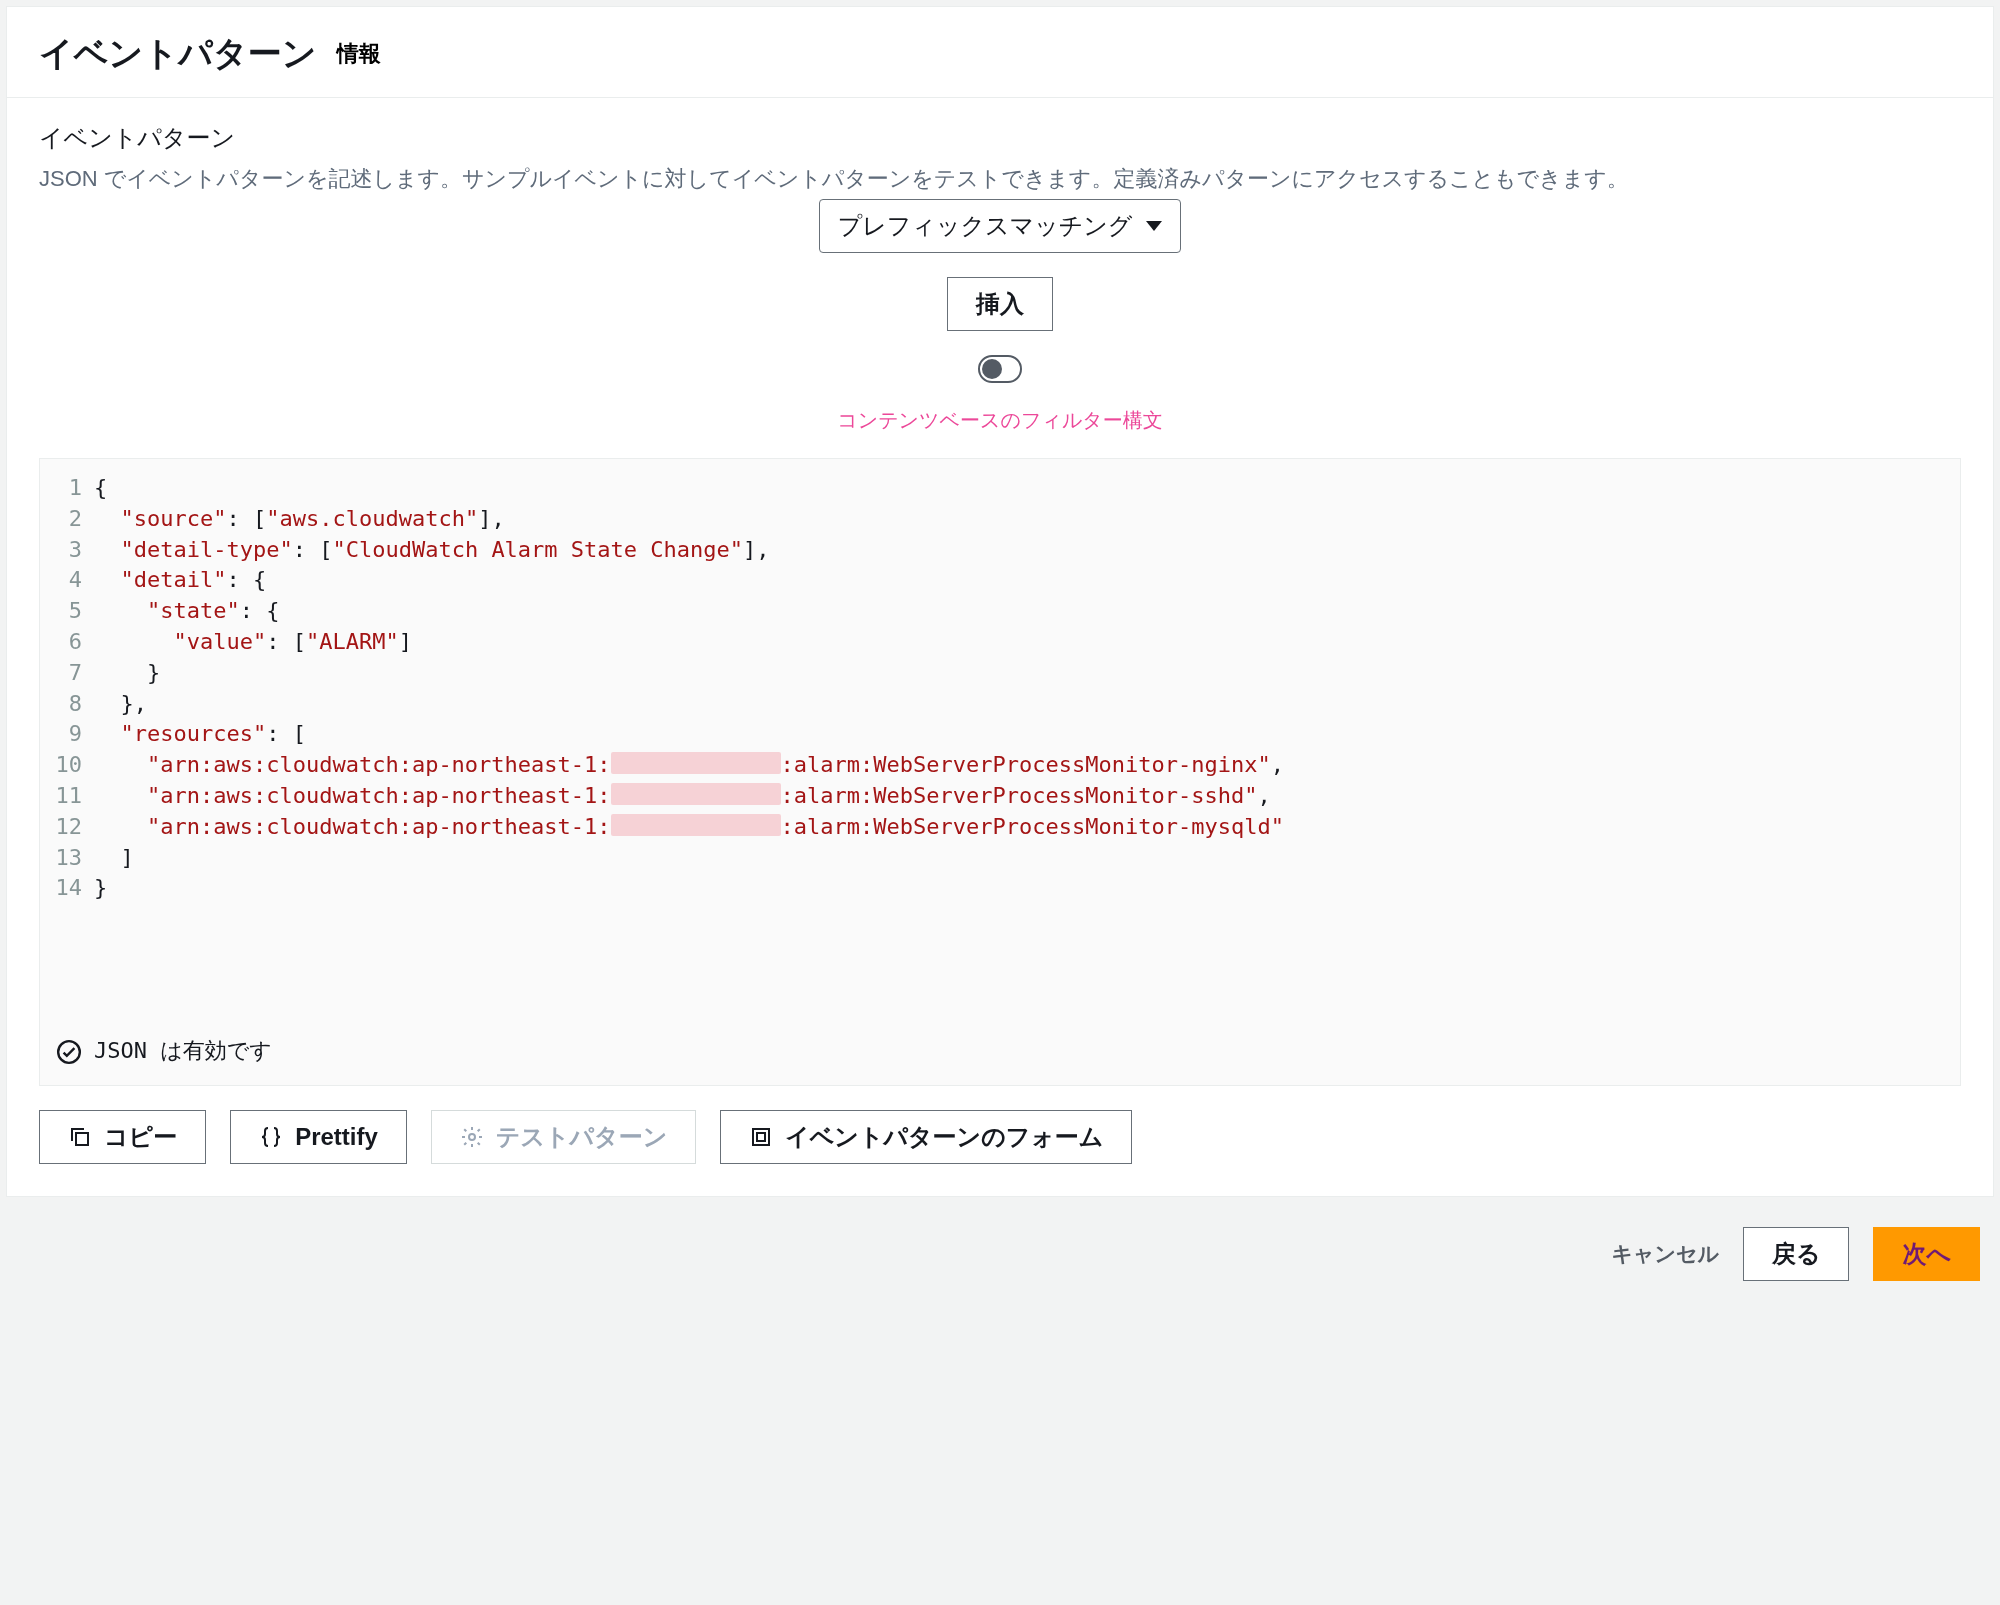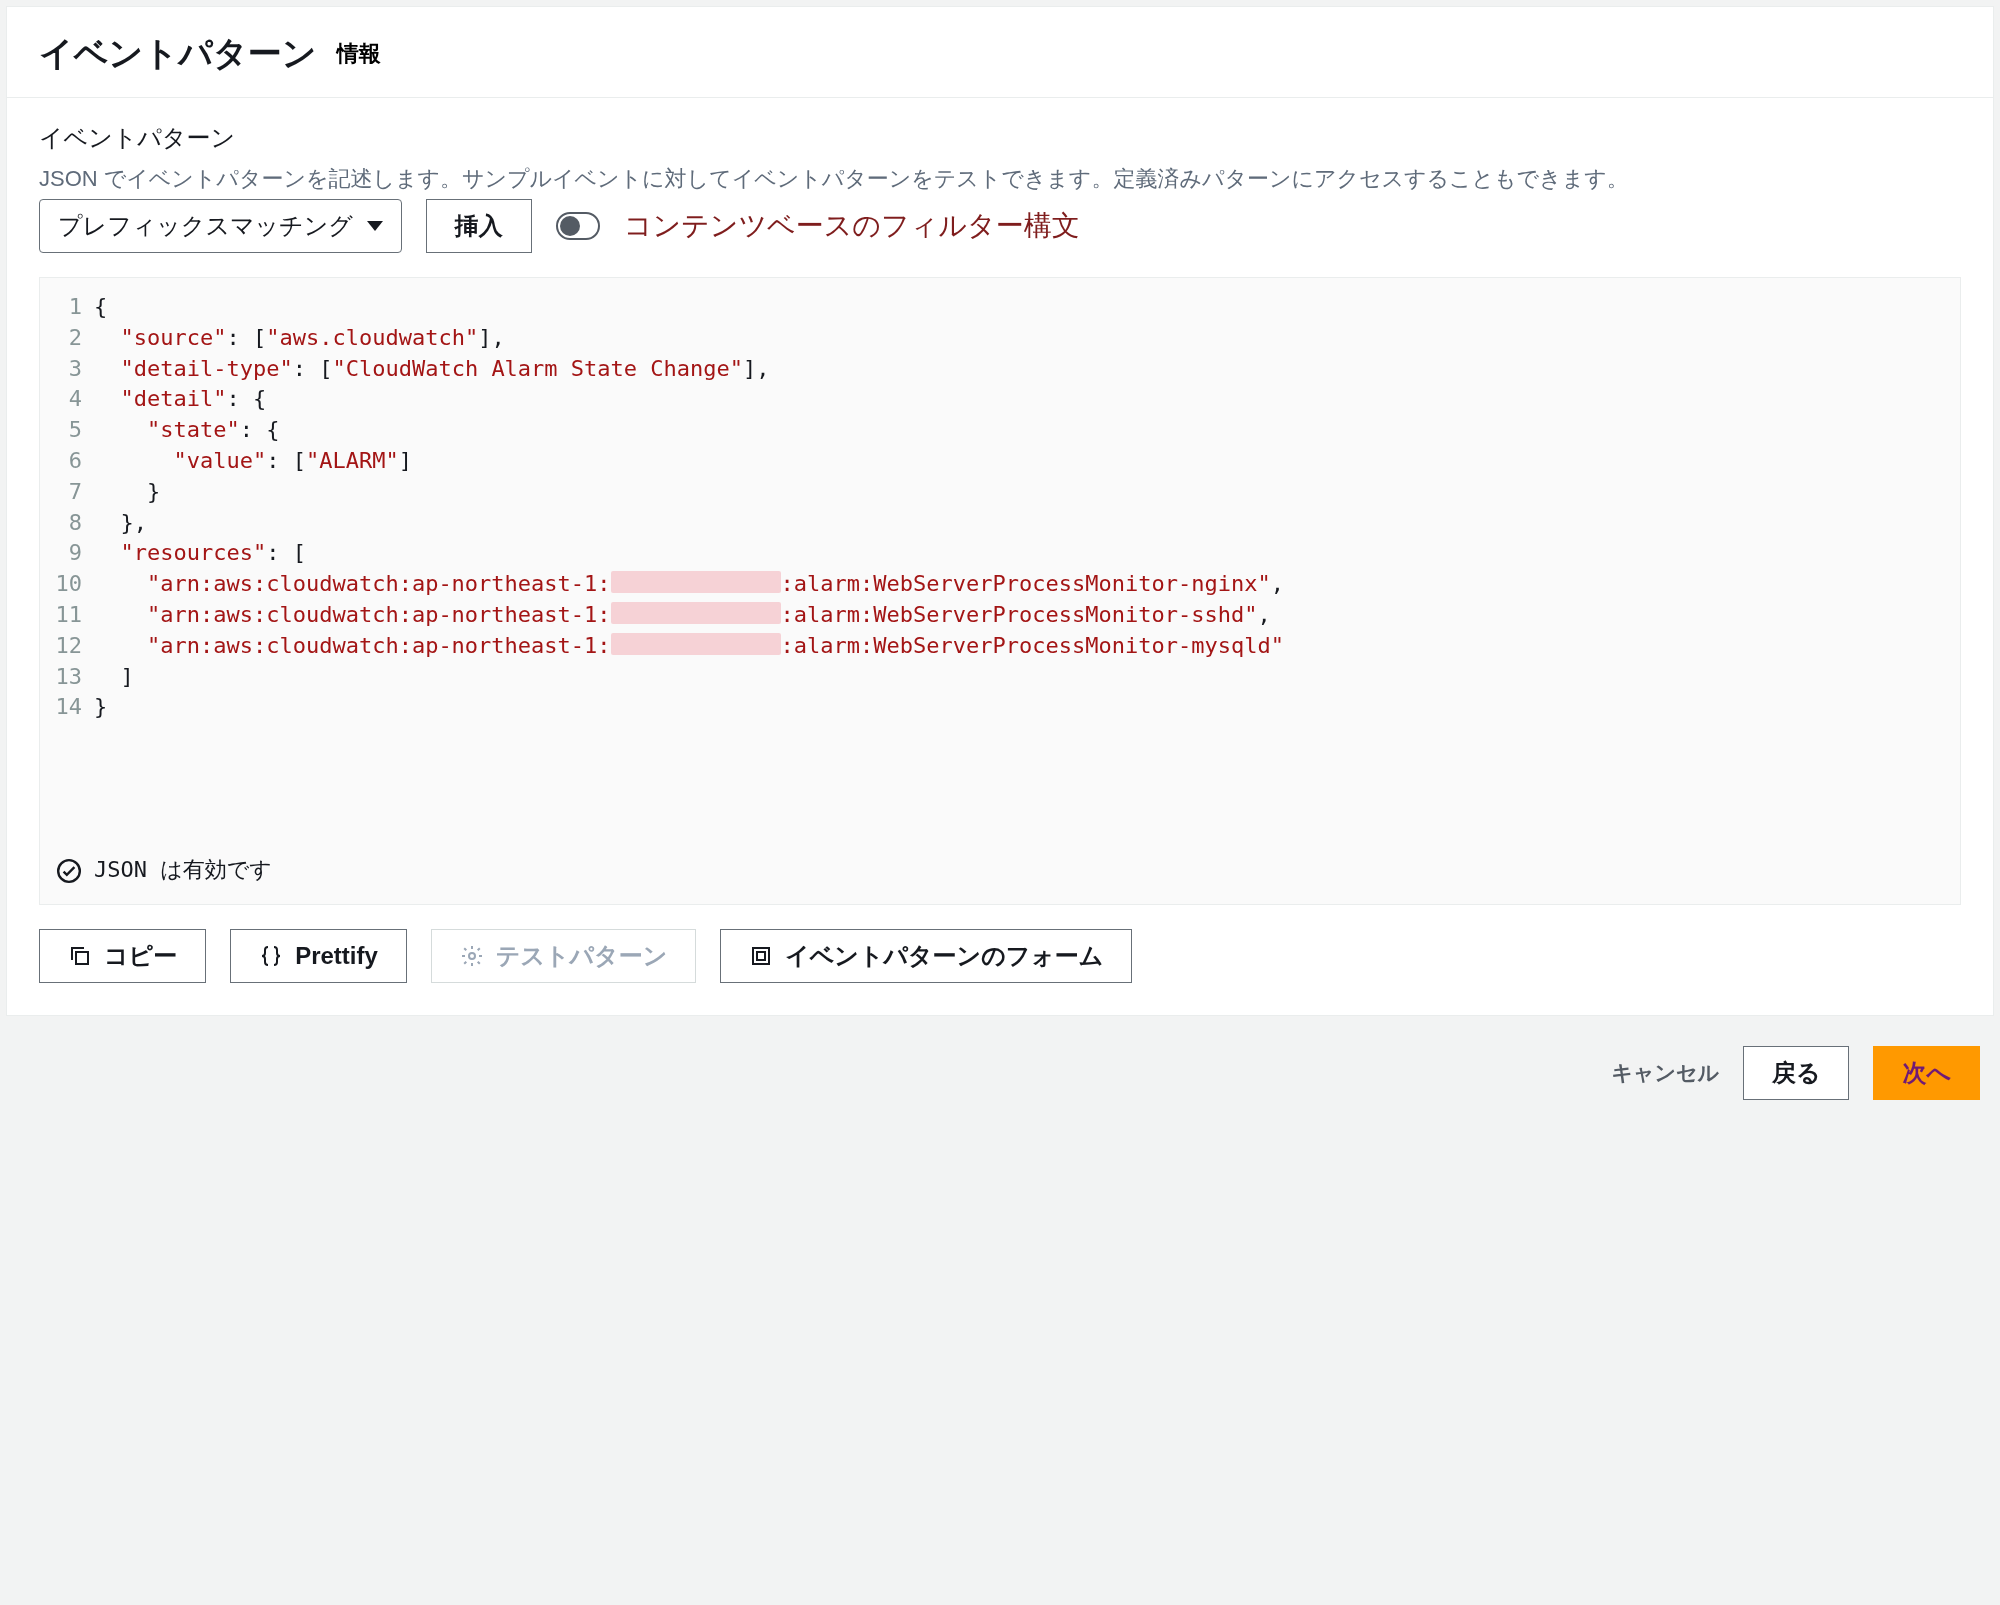--- a/index.html
+++ b/index.html
@@ -46,20 +46,21 @@
     color: #5f6b7a;
     font-size: 22px;
     line-height: 1.5;
     margin-bottom: 4px;
   }
   .control-row {
     display: flex;
     align-items: center;
     gap: 24px;
     margin-bottom: 24px;
+    flex-direction: column;
   }
   .select-like {
     border: 1px solid #687078;
     border-radius: 4px;
     padding: 10px 18px;
     font-size: 24px;
     font-weight: 400;
     display: inline-flex;
     align-items: center;
     gap: 14px;
@@ -107,22 +108,22 @@
     flex-shrink: 0;
   }
   .toggle .knob {
     position: absolute;
     top: 2px; left: 2px;
     width: 20px; height: 20px;
     background: #545b64;
     border-radius: 50%;
   }
   .toggle-label {
-    font-size: 28px;
-    color: #7f1d1d;
+    font-size: 20px;
+    color: #ec4899;
   }
   .editor-wrap {
     border: 1px solid #eaeded;
     background: #fafafa;
     font-family: "Menlo", "Monaco", "Consolas", monospace;
     font-size: 22px;
     line-height: 1.4;
   }
   .code-area {
     display: flex;

